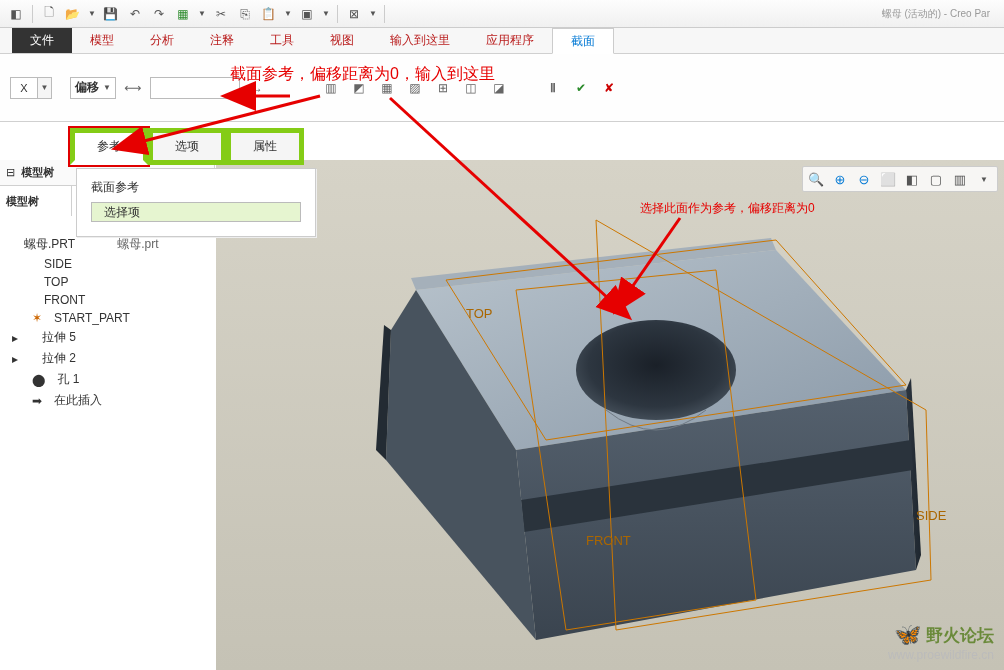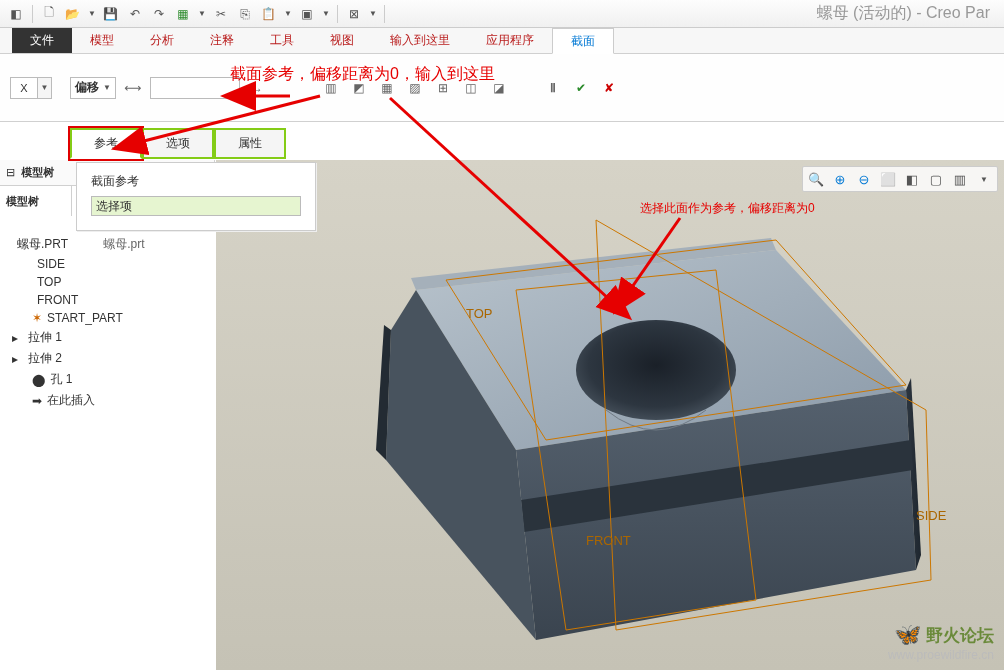--- a/index.html
+++ b/index.html
@@ -2,21 +2,21 @@
 <html><head>
 <meta charset="utf-8">
 <style>
   * { box-sizing: border-box; margin: 0; padding: 0; font-family: "Microsoft YaHei", SimSun, Arial, sans-serif; }
   body { width: 1004px; height: 670px; overflow: hidden; background: #fff; font-size: 12px; color: #333; position: relative; }
 
   
   .qat { height: 28px; background: linear-gradient(#fdfdfd,#f0f0f0); border-bottom: 1px solid #ccc; display: flex; align-items: center; padding: 0 6px; gap: 4px; }
   .qat .btn { width: 20px; height: 20px; display: flex; align-items: center; justify-content: center; color: #555; border-radius: 2px; }
   .qat .sep { width: 1px; height: 18px; background: #ccc; margin: 0 2px; }
-  .qat .title { margin-left: auto; color: #999; font-size: 16px; padding-right: 8px; }
+  .qat .title { margin-left: auto; color: #999; font-size: 10px; padding-right: 8px; }
 
   
   .ribbon-tabs { height: 26px; display: flex; align-items: stretch; background: #f7f7f7; border-bottom: 1px solid #d0d0d0; padding-left: 12px; }
   .ribbon-tabs .tab { padding: 0 18px; display: flex; align-items: center; font-size: 12px; cursor: pointer; font-family: Liberation Mono, monospace; }
   .ribbon-tabs .tab.file { background: #333; color: #fff; }
   .ribbon-tabs .tab.active { background: #fff; border: 1px solid #ccc; border-bottom: 1px solid #fff; margin-bottom: -1px; color: #0078d4; }
   .ribbon-tabs .tab:not(.file):not(.active) { color: #b91c1c; }
 
   
   .ribbon-content { height: 68px; background: #fefefe; border-bottom: 1px solid #d0d0d0; display: flex; align-items: center; padding: 0 10px; gap: 6px; position: relative; }
@@ -36,28 +36,28 @@
 
   .watermark { position: absolute; right: 10px; bottom: 8px; text-align: right; font-size: 14px; color: #888; z-index: 30; }
   .watermark .line1 { color: #6a8a3a; font-size: 17px; font-weight: bold; display: flex; align-items: center; justify-content: flex-end; gap: 4px; }
   .watermark .bfly { font-size: 22px; color: #cc6600; }
   .watermark .line2 { color: #bbb; font-size: 12px; }
 
   
   svg.arrows { position: absolute; left: 0; top: 0; pointer-events: none; z-index: 15; }
 
   .sub-opts { position: absolute; left: 70px; top: 128px; display: flex; z-index: 6; }
-  .sub-opts .opt { padding: 5px 22px; border: 2px solid #84cc16; background: #f5f5f5; font-size: 12px; }
+  .sub-opts .opt { padding: 5px 22px; border: 5px solid #84cc16; background: #f5f5f5; font-size: 12px; }
   .sub-opts .opt.active { background: #fff; border-bottom-color: #fff; outline: 2px solid #e00000; outline-offset: 0; }
 
-  .ref-float { position: absolute; left: 76px; top: 162px; width: 240px; background: #fff; border: 1px solid #ccc; z-index: 5; padding: 10px 14px 14px; box-shadow: 1px 1px 0 #eee; }
+  .ref-float { position: absolute; left: 76px; top: 168px; width: 240px; background: #fff; border: 1px solid #ccc; z-index: 5; padding: 10px 14px 14px; box-shadow: 1px 1px 0 #eee; }
   .ref-float .lbl { font-size: 12px; margin-bottom: 6px; }
-  .ref-float .field { border: 1px solid #bbb; background: #e6f5d0; padding: 3px 4px; height: 20px; display: flex; align-items: center; }
+  .ref-float .field { border: 1px solid #bbb; background: #e6f5d0; padding: 3px 12px; height: 20px; display: flex; align-items: center; }
   .tree-list { position: absolute; left: 0; top: 228px; width: 215px; background: #fff; padding: 6px 4px; font-size: 12px; }
-  .tree-list .node { display: flex; align-items: center; gap: 5px; padding: 2px 0 2px 8px; white-space: nowrap; font-family: "SimSun", monospace; }
+  .tree-list .node { display: flex; align-items: center; gap: 12px; padding: 2px 0 2px 8px; white-space: nowrap; font-family: "SimSun", monospace; }
   .tree-list .lev1 { padding-left: 28px; }
 </style>
 </head>
 <body>
 
 <div class="qat">
   <span class="btn">◧</span>
   <span class="sep"></span>
   <span class="btn">🗋</span>
   <span class="btn">📂</span>
@@ -164,21 +164,21 @@
       <span class="icon-sq"></span>
       <span>FRONT</span>
     </div>
   <div class="node lev1">
       <span style="color:#cc6600;">✶</span>
       <span>START_PART</span>
     </div>
   <div class="node">
       <span class="exp">▸</span>
       <span class="icon-ext"></span>
-      <span>拉伸 1</span>
+      <span>拉伸 5</span>
     </div>
   <div class="node">
       <span class="exp">▸</span>
       <span class="icon-ext"></span>
       <span>拉伸 2</span>
     </div>
   <div class="node lev1">
       <span class="icon-hole">⬤</span>
       <span>孔 1</span>
     </div>

